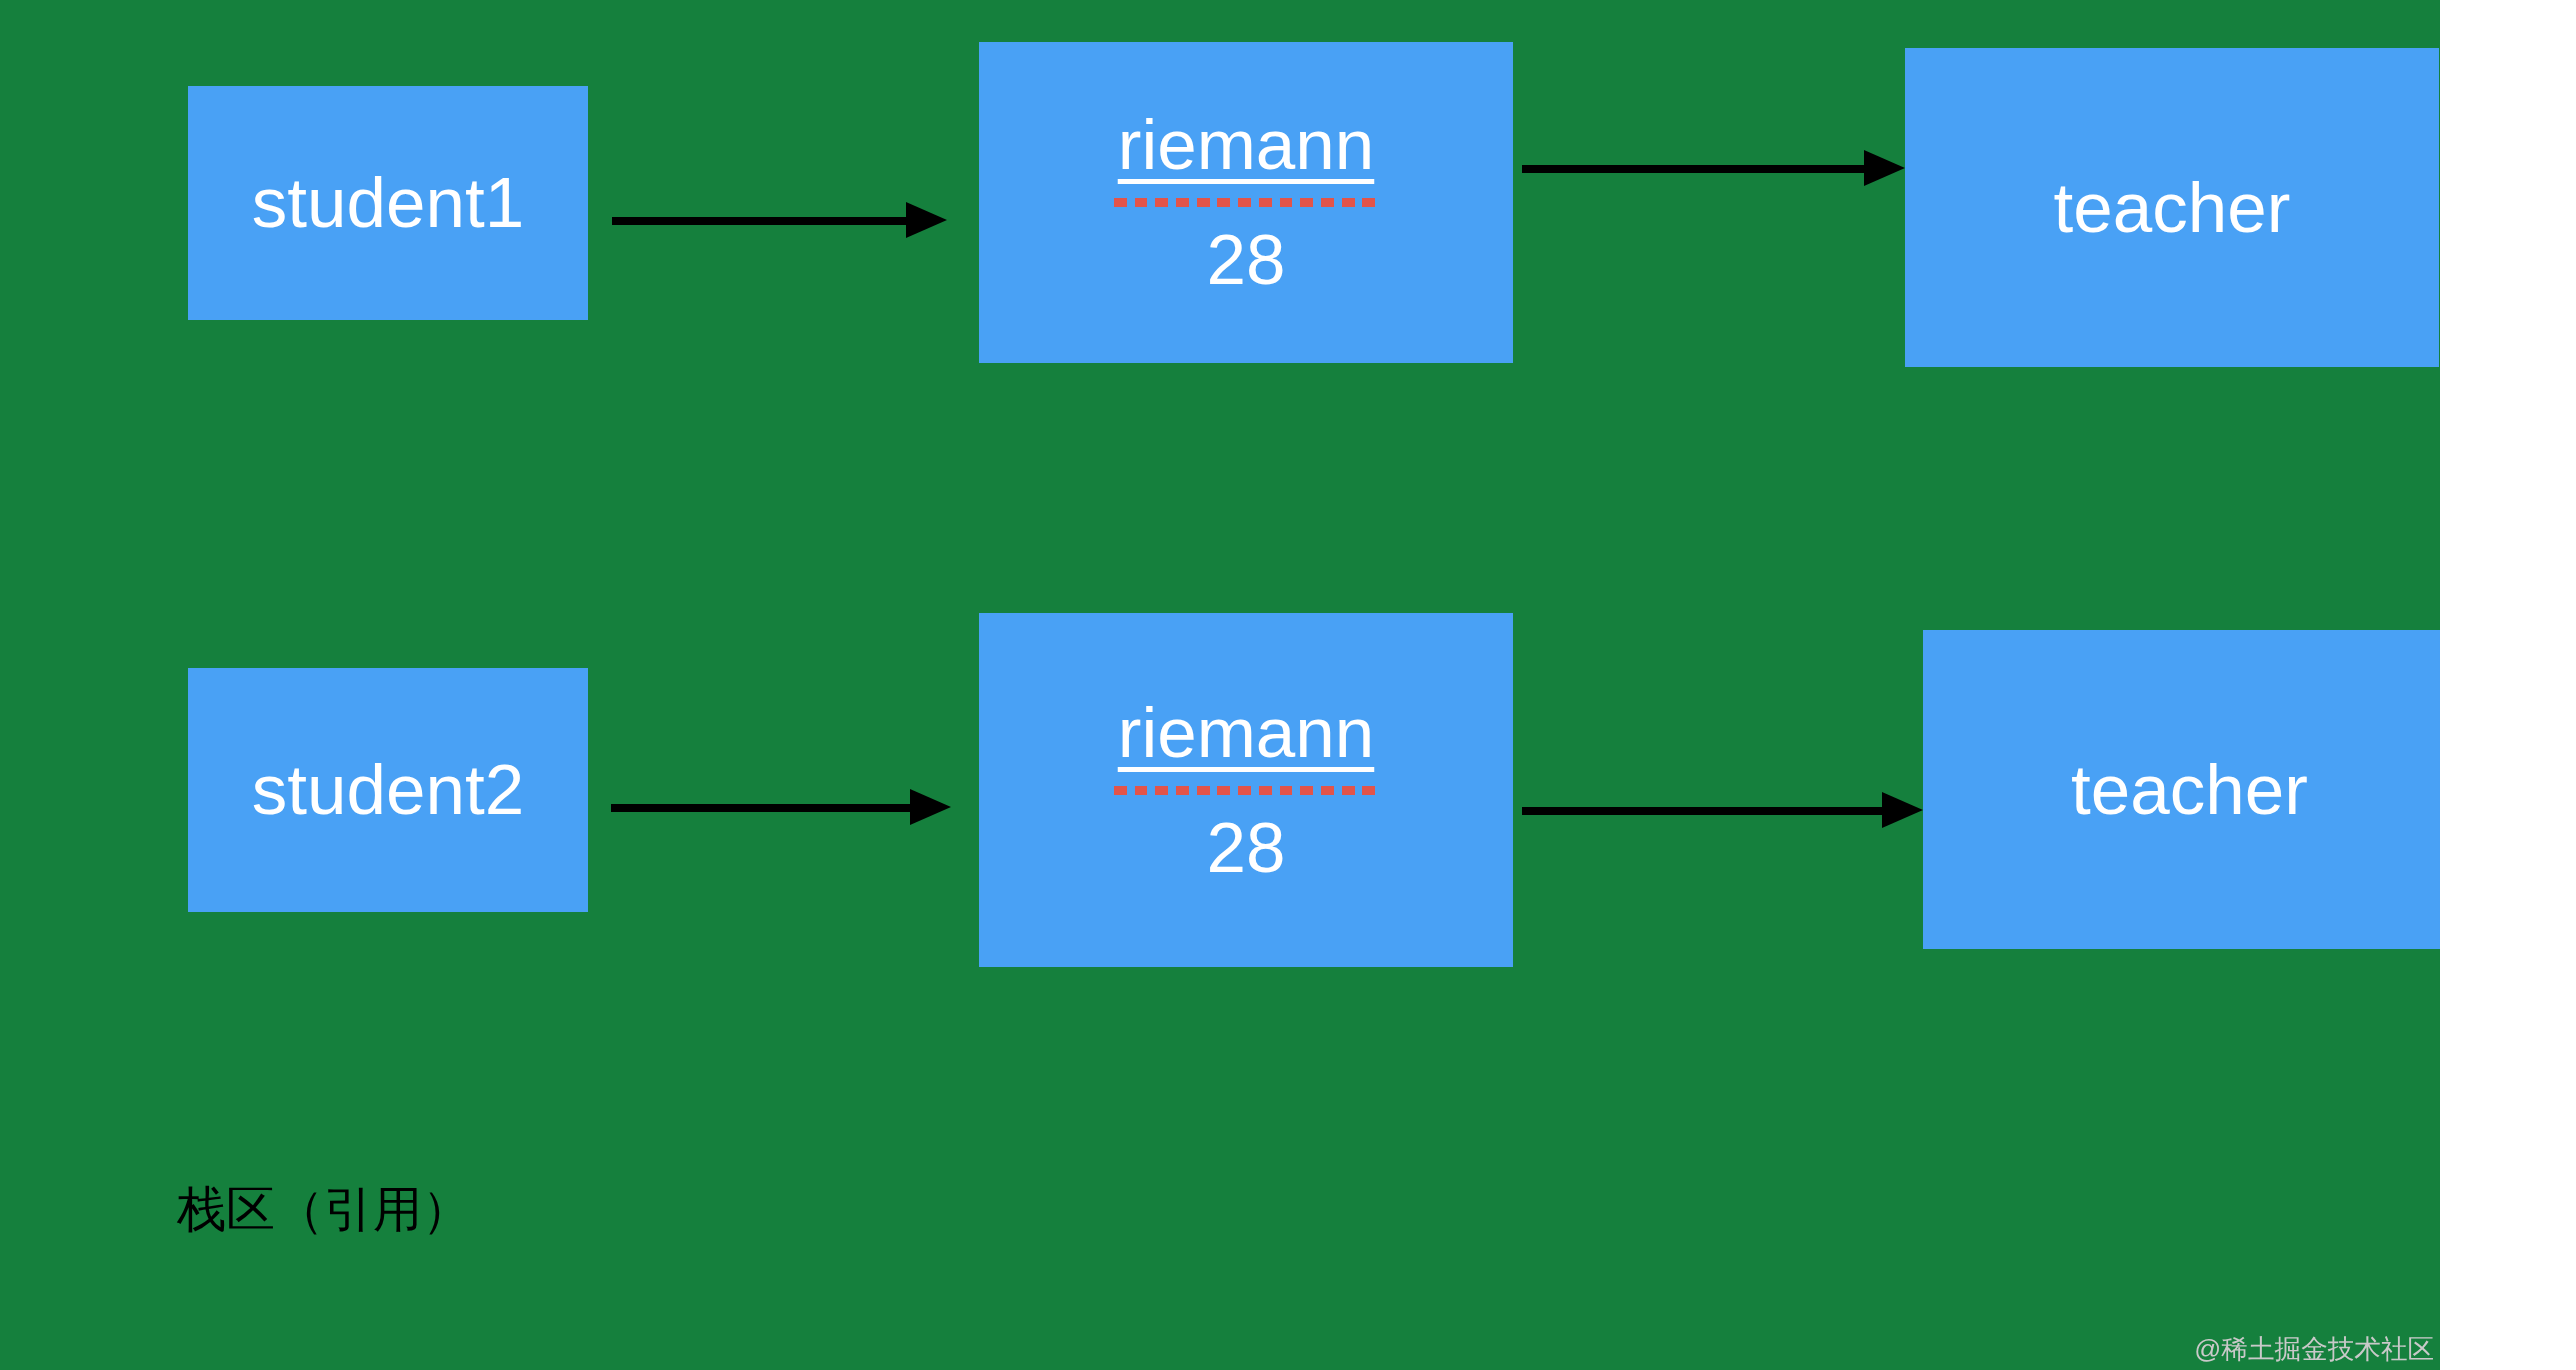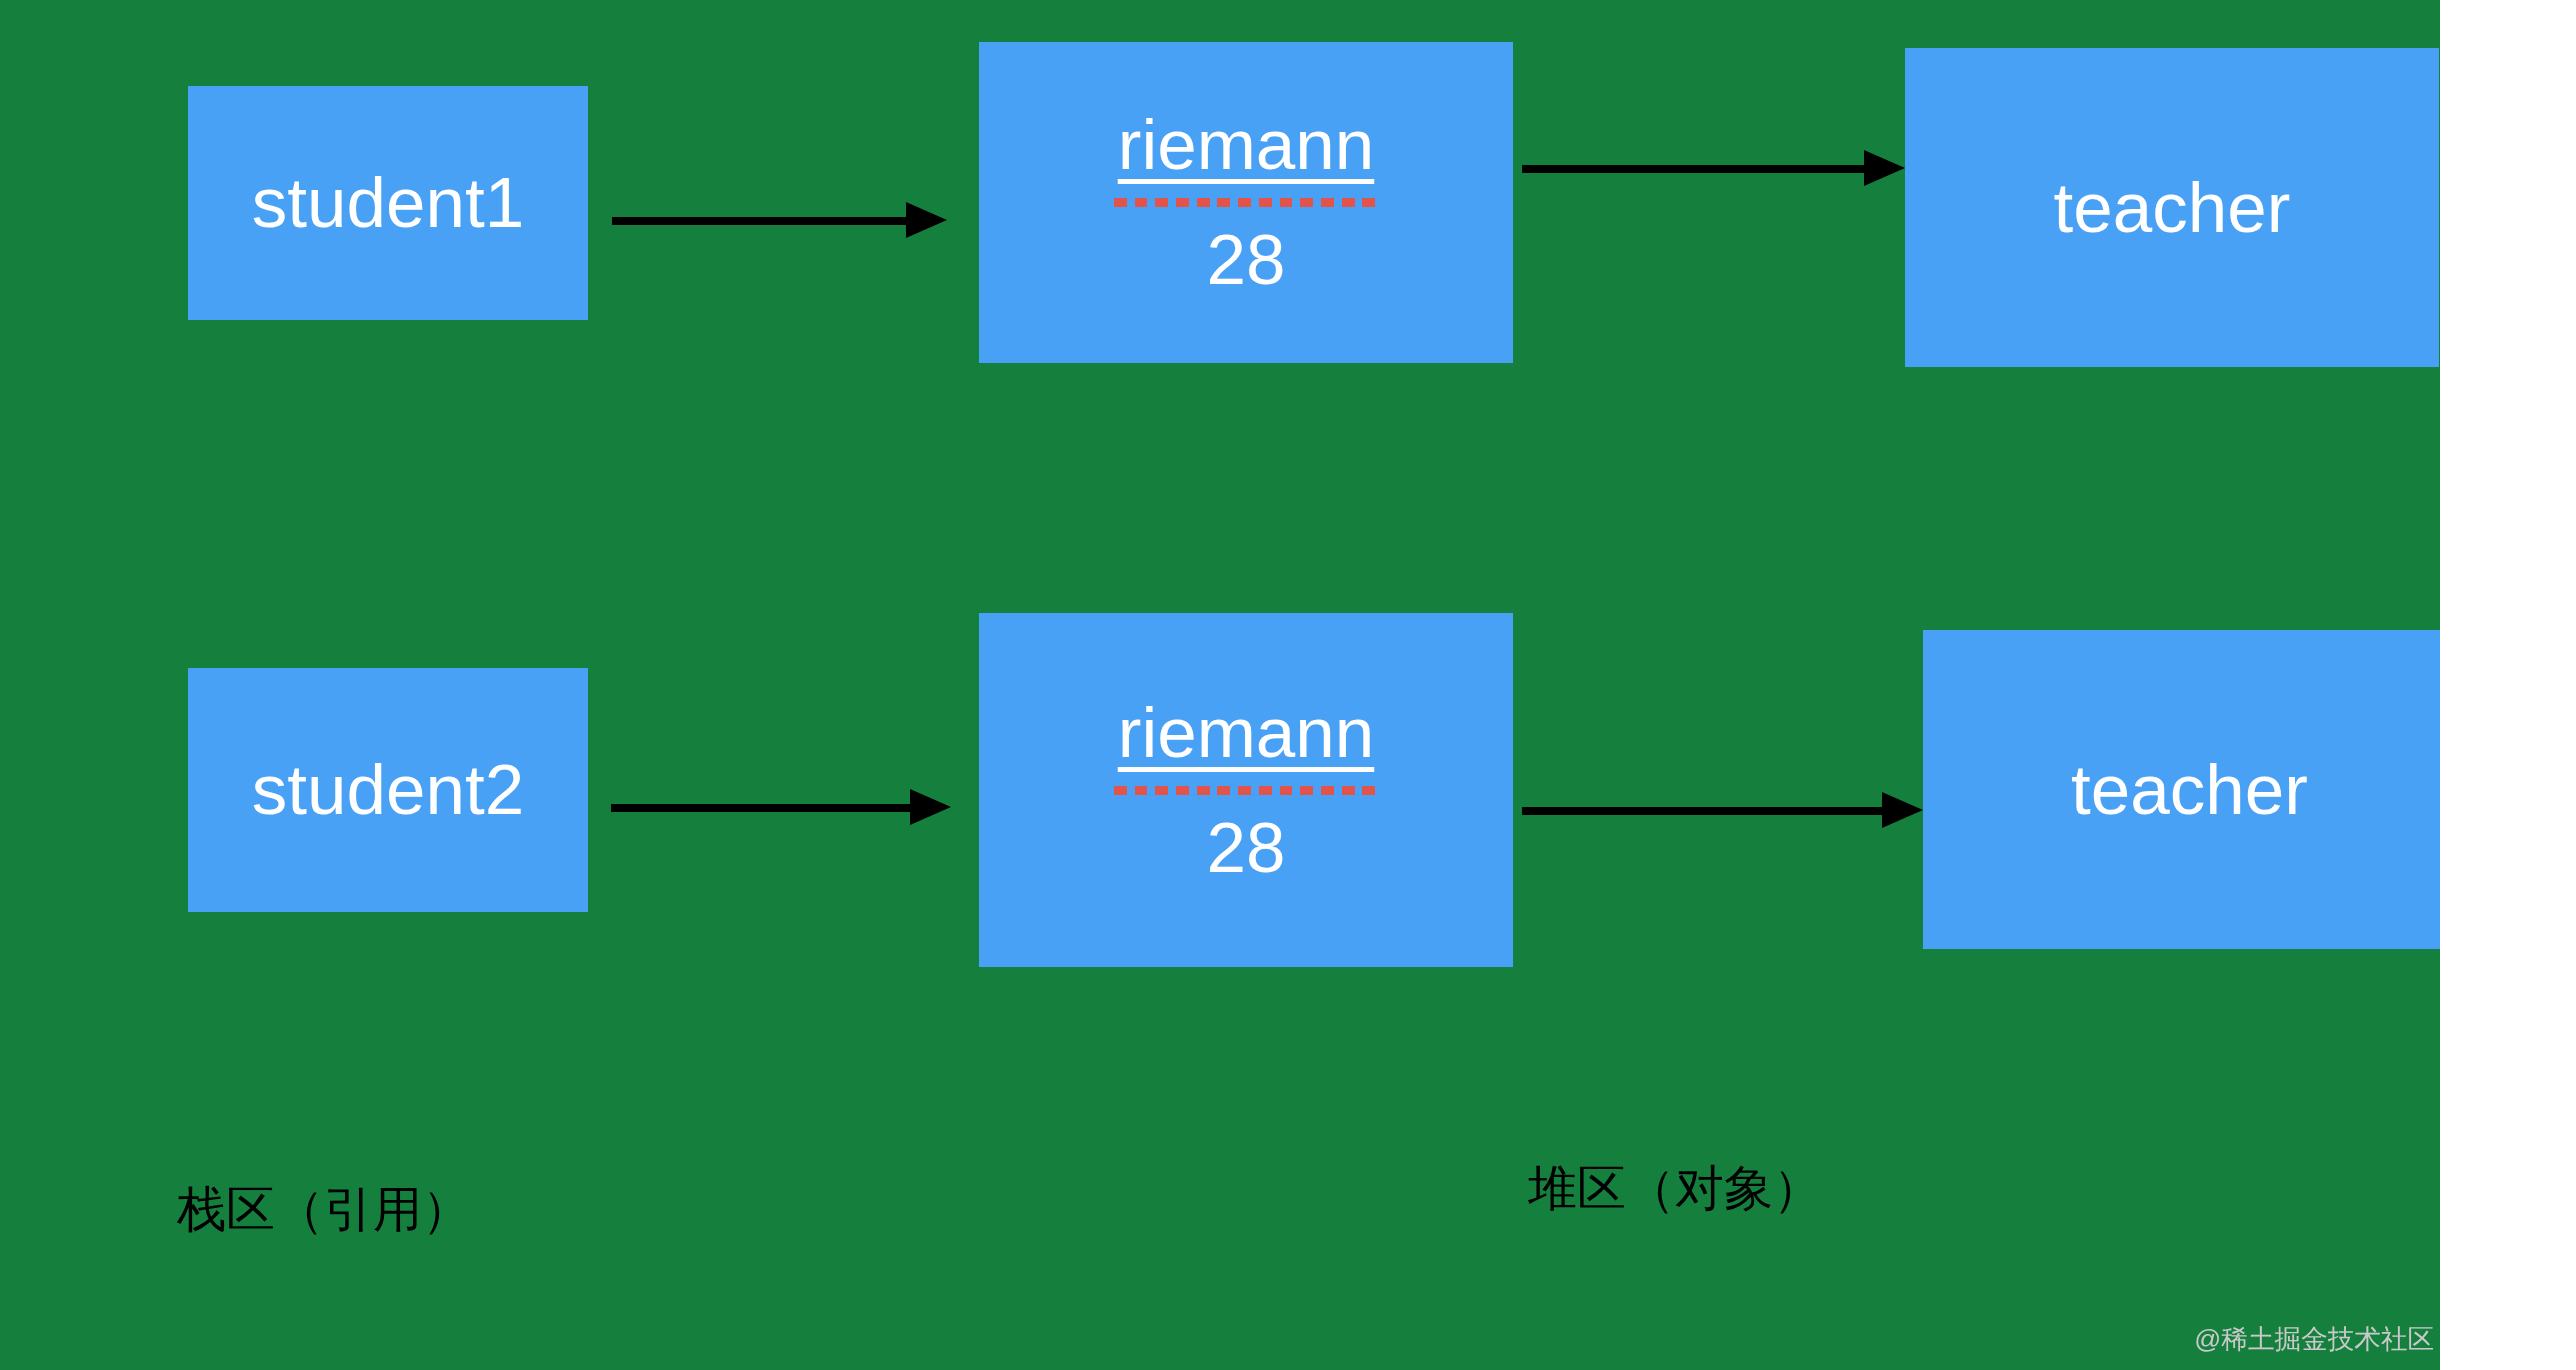--- a/index.html
+++ b/index.html
@@ -86,21 +86,21 @@
     line-height: 1;
     white-space: nowrap;
   }
   .legend-stack { left: 177px; top: 1185px; }
   .legend-heap  { left: 1528px; top: 1164px; }
 
   
   .watermark {
     position: absolute;
     right: 5.9px;
-    bottom: 18px;
+    bottom: 8px;
     color: var(--watermark-gray, #C9C9C9);
     font-size: 26.6px;
     line-height: 1;
   }
 </style>
 </head>
 <body>
 
 <div class="canvas">
 
@@ -145,18 +145,17 @@
     <div class="shaft"></div>
     <div class="head"></div>
   </div>
 
   <div class="box box-teacher2">
     <span>teacher</span>
   </div>
 
   <div class="legend legend-stack">栈区（引用）</div>
 
-  <div class="legend legend-heap">堆区（对象）</div>
 
   <div class="watermark">@稀土掘金技术社区</div>
 
 </div>
 
 
 </body></html>

